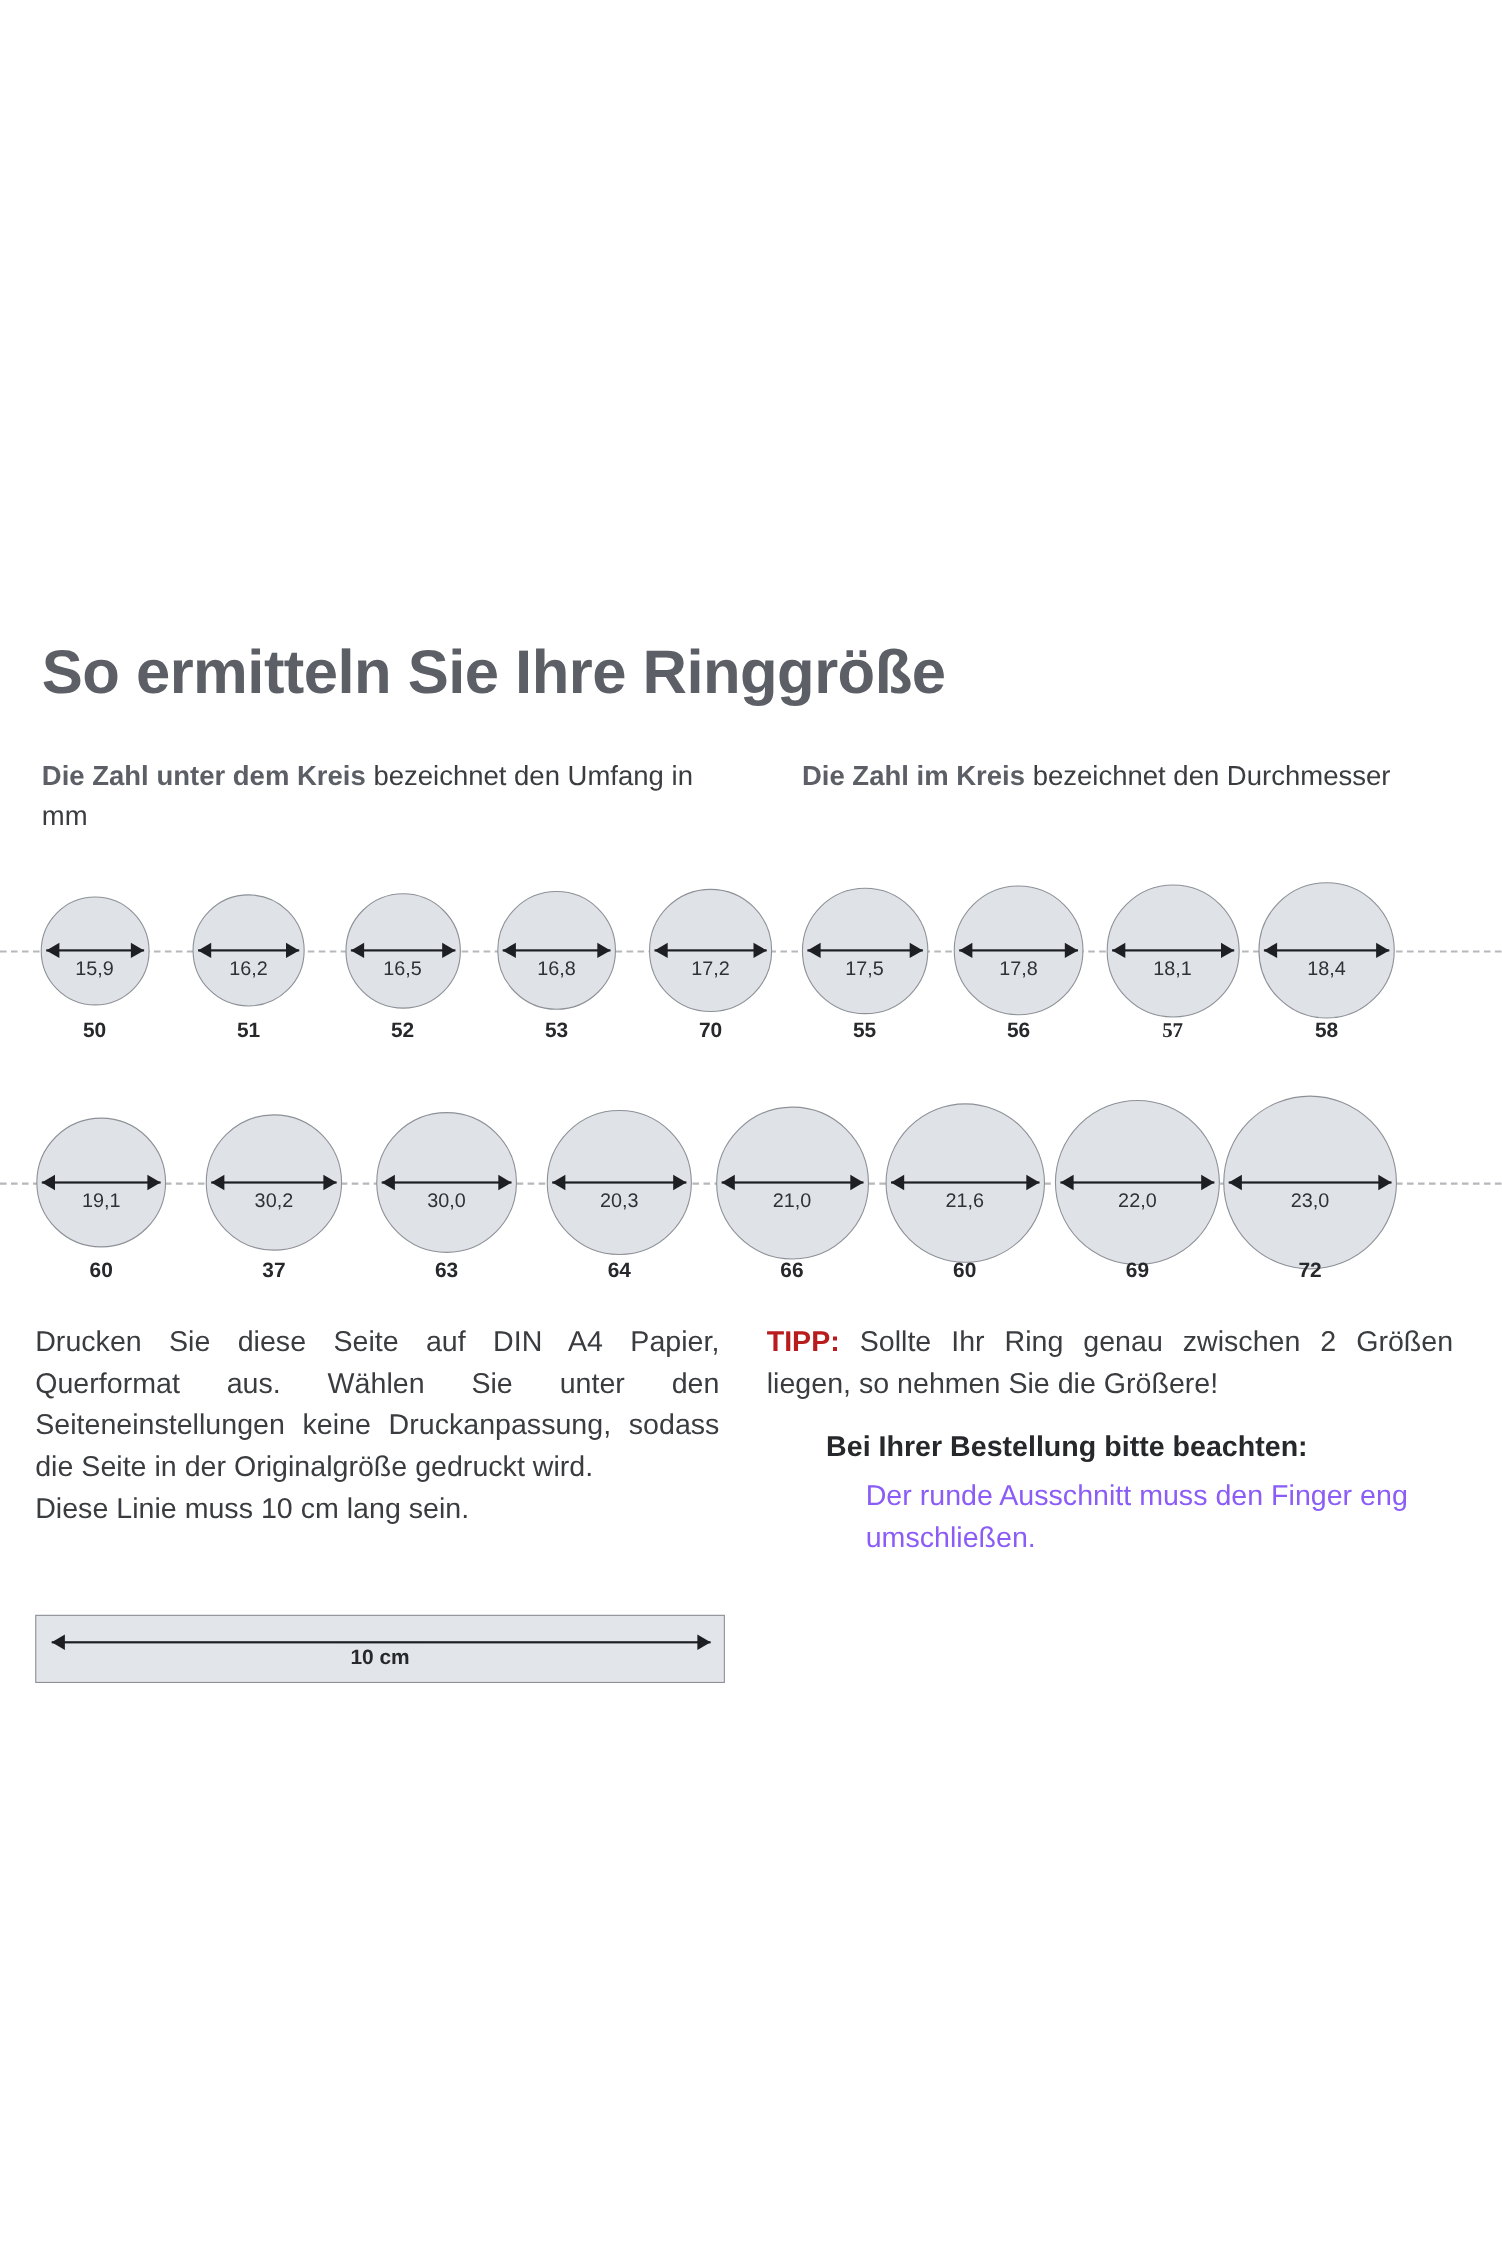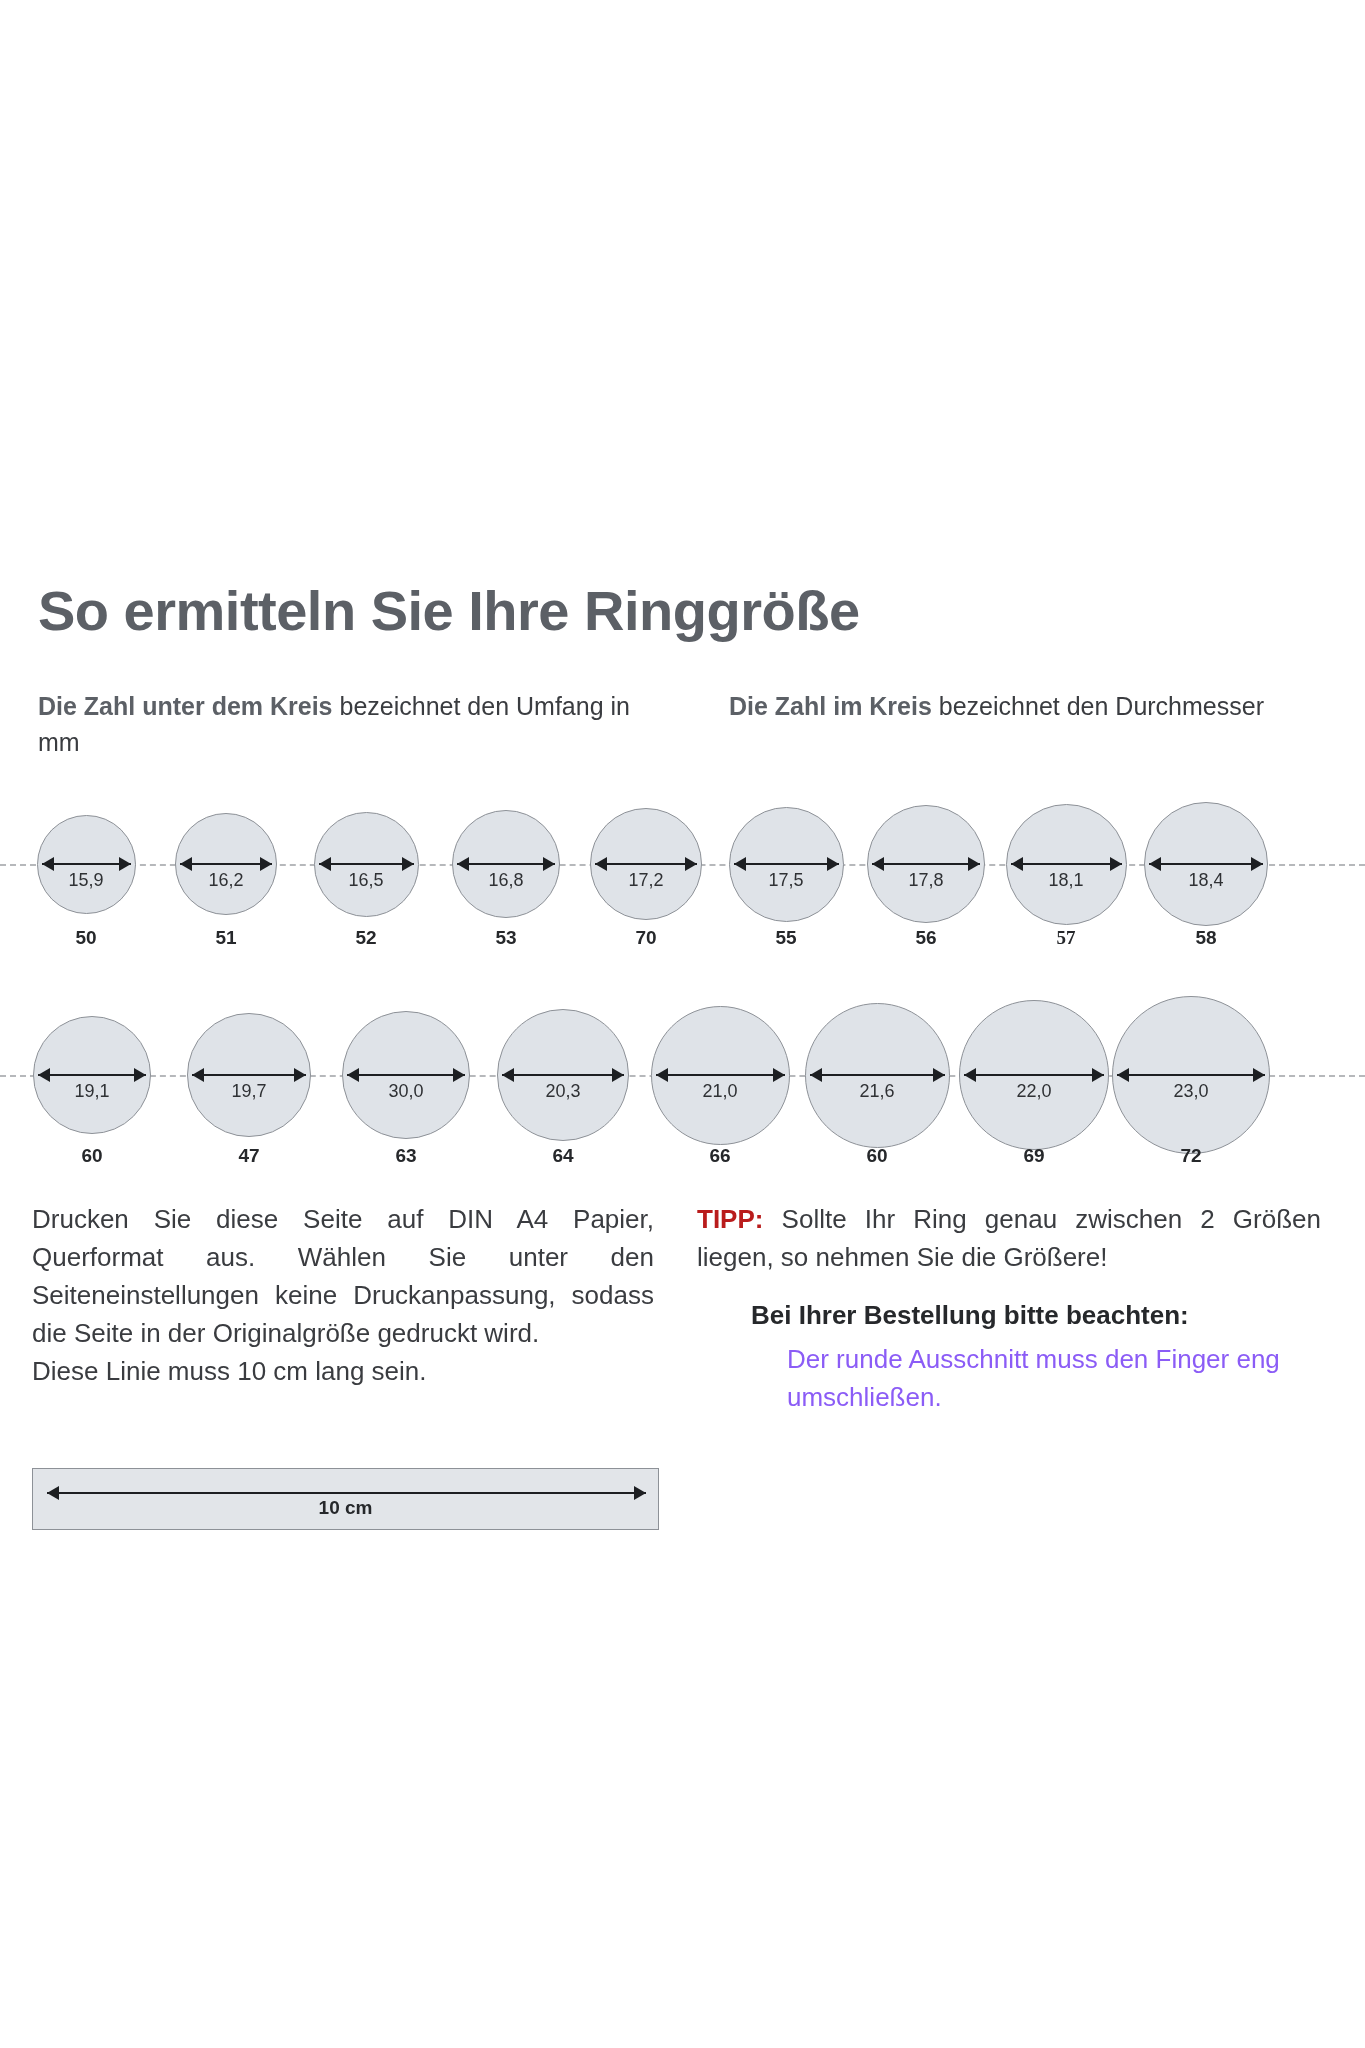--- a/index.html
+++ b/index.html
@@ -306,22 +306,22 @@
         <div class="arrow-head right"></div>
       </div>
       <div class="ring-inner-label" style="left: 92px; top: 106px;">19,1</div>
       <div class="size-label" style="left: 52px; width: 80px; top: 170px;">60</div>
       <div class="ring" style="width: 124px; height: 124px; left: 187px; top: 38px;"></div>
       <div class="arrow-wrap" style="left: 192px; width: 114px; top: 93px;">
         <div class="arrow-line"></div>
         <div class="arrow-head left"></div>
         <div class="arrow-head right"></div>
       </div>
-      <div class="ring-inner-label" style="left: 249px; top: 106px;">19,7</div>
-      <div class="size-label" style="left: 209px; width: 80px; top: 170px;">47</div>
+      <div class="ring-inner-label" style="left: 249px; top: 106px;">30,2</div>
+      <div class="size-label" style="left: 209px; width: 80px; top: 170px;">37</div>
       <div class="ring" style="width: 128px; height: 128px; left: 342px; top: 36px;"></div>
       <div class="arrow-wrap" style="left: 347px; width: 118px; top: 93px;">
         <div class="arrow-line"></div>
         <div class="arrow-head left"></div>
         <div class="arrow-head right"></div>
       </div>
       <div class="ring-inner-label" style="left: 406px; top: 106px;">30,0</div>
       <div class="size-label" style="left: 366px; width: 80px; top: 170px;">63</div>
       <div class="ring" style="width: 132px; height: 132px; left: 497px; top: 34px;"></div>
       <div class="arrow-wrap" style="left: 502px; width: 122px; top: 93px;">

